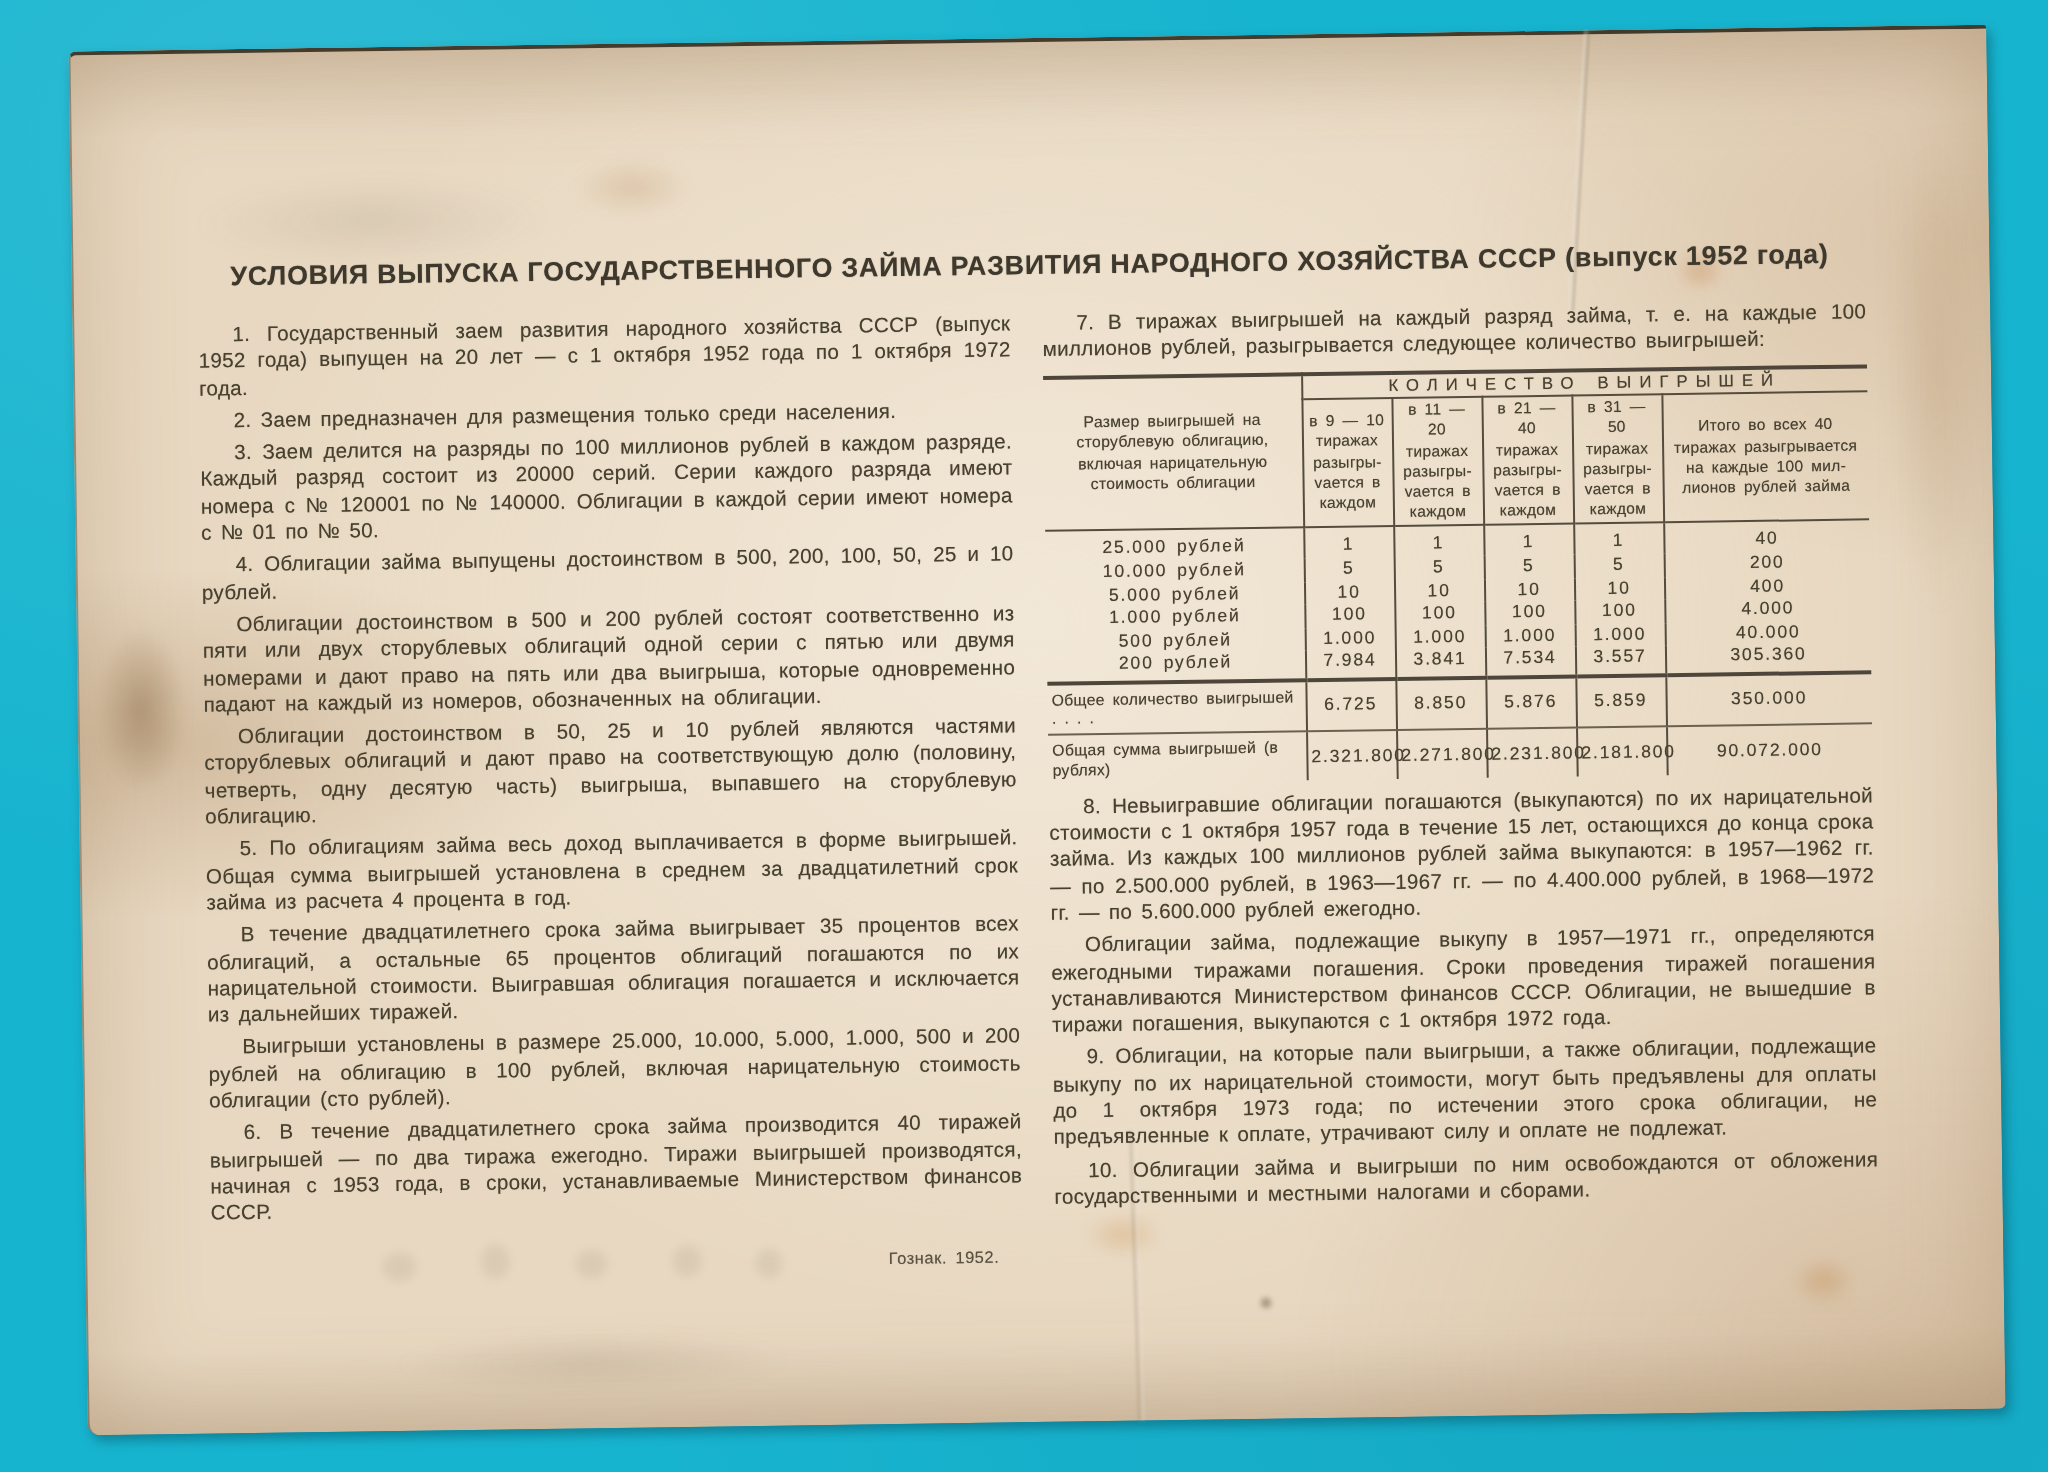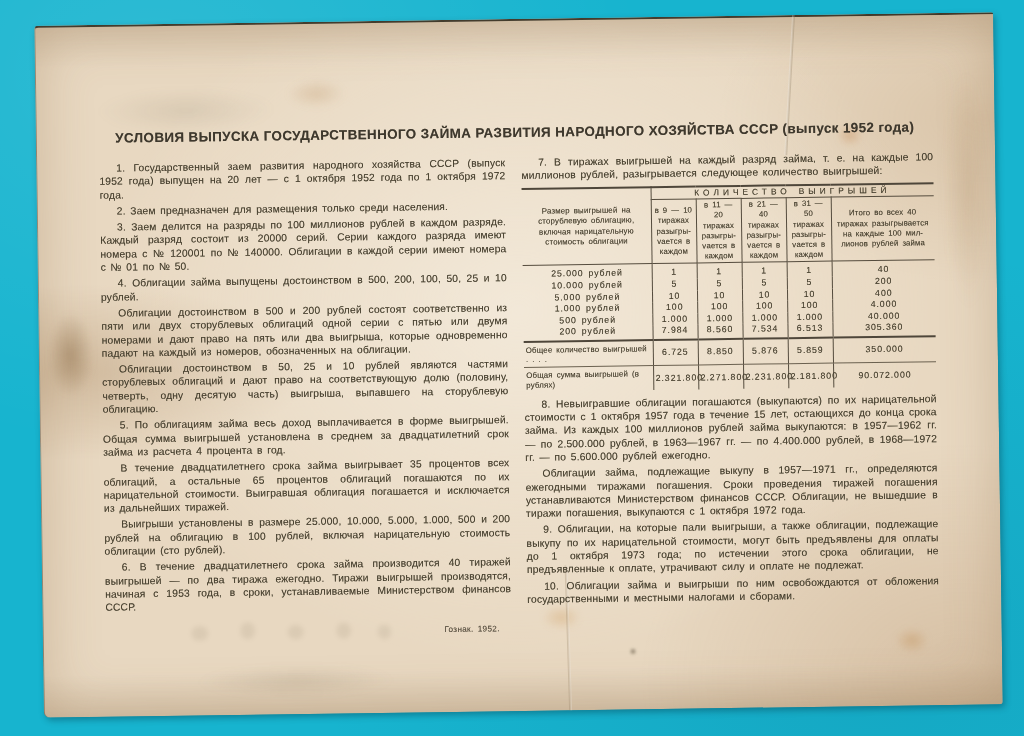--- a/index.html
+++ b/index.html
@@ -182,23 +182,23 @@
               <td class="rlabel">500 рублей</td>
               <td class="val">1.000</td>
               <td class="val">1.000</td>
               <td class="val">1.000</td>
               <td class="val">1.000</td>
               <td class="val">40.000</td>
             </tr>
             <tr class="last-data">
               <td class="rlabel">200 рублей</td>
               <td class="val">7.984</td>
-              <td class="val">8.560</td>
+              <td class="val">3.841</td>
               <td class="val">7.534</td>
-              <td class="val">6.513</td>
+              <td class="val">3.557</td>
               <td class="val">305.360</td>
             </tr>
             <tr class="sum1">
               <td class="slabel">Общее количество выигрышей . . . .</td>
               <td class="val">6.725</td>
               <td class="val">8.850</td>
               <td class="val">5.876</td>
               <td class="val">5.859</td>
               <td class="val">350.000</td>
             </tr>

